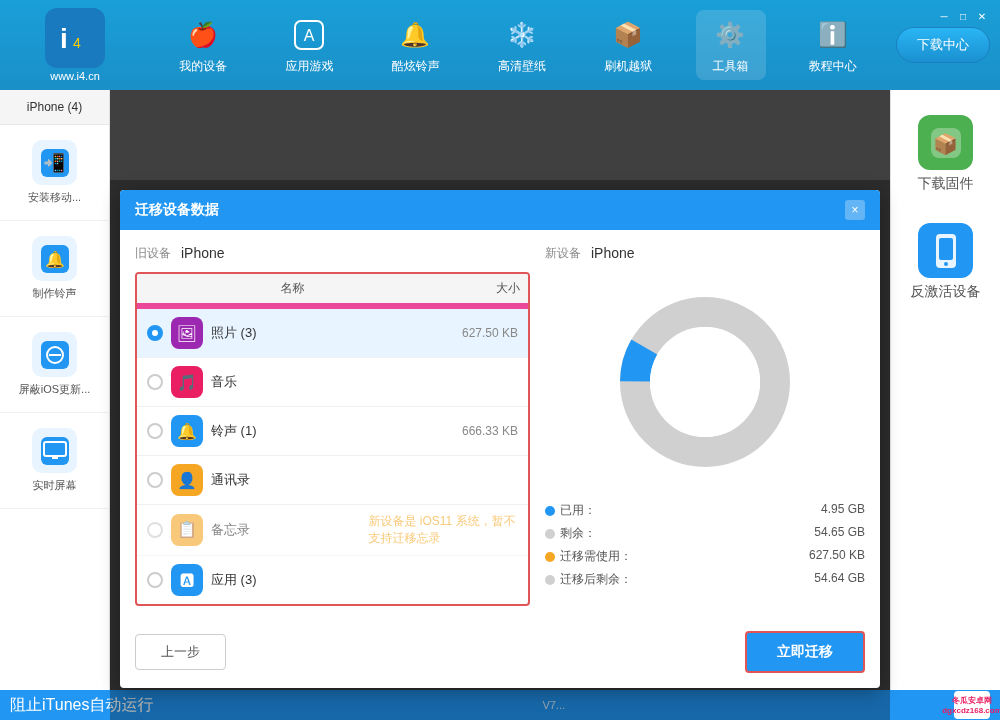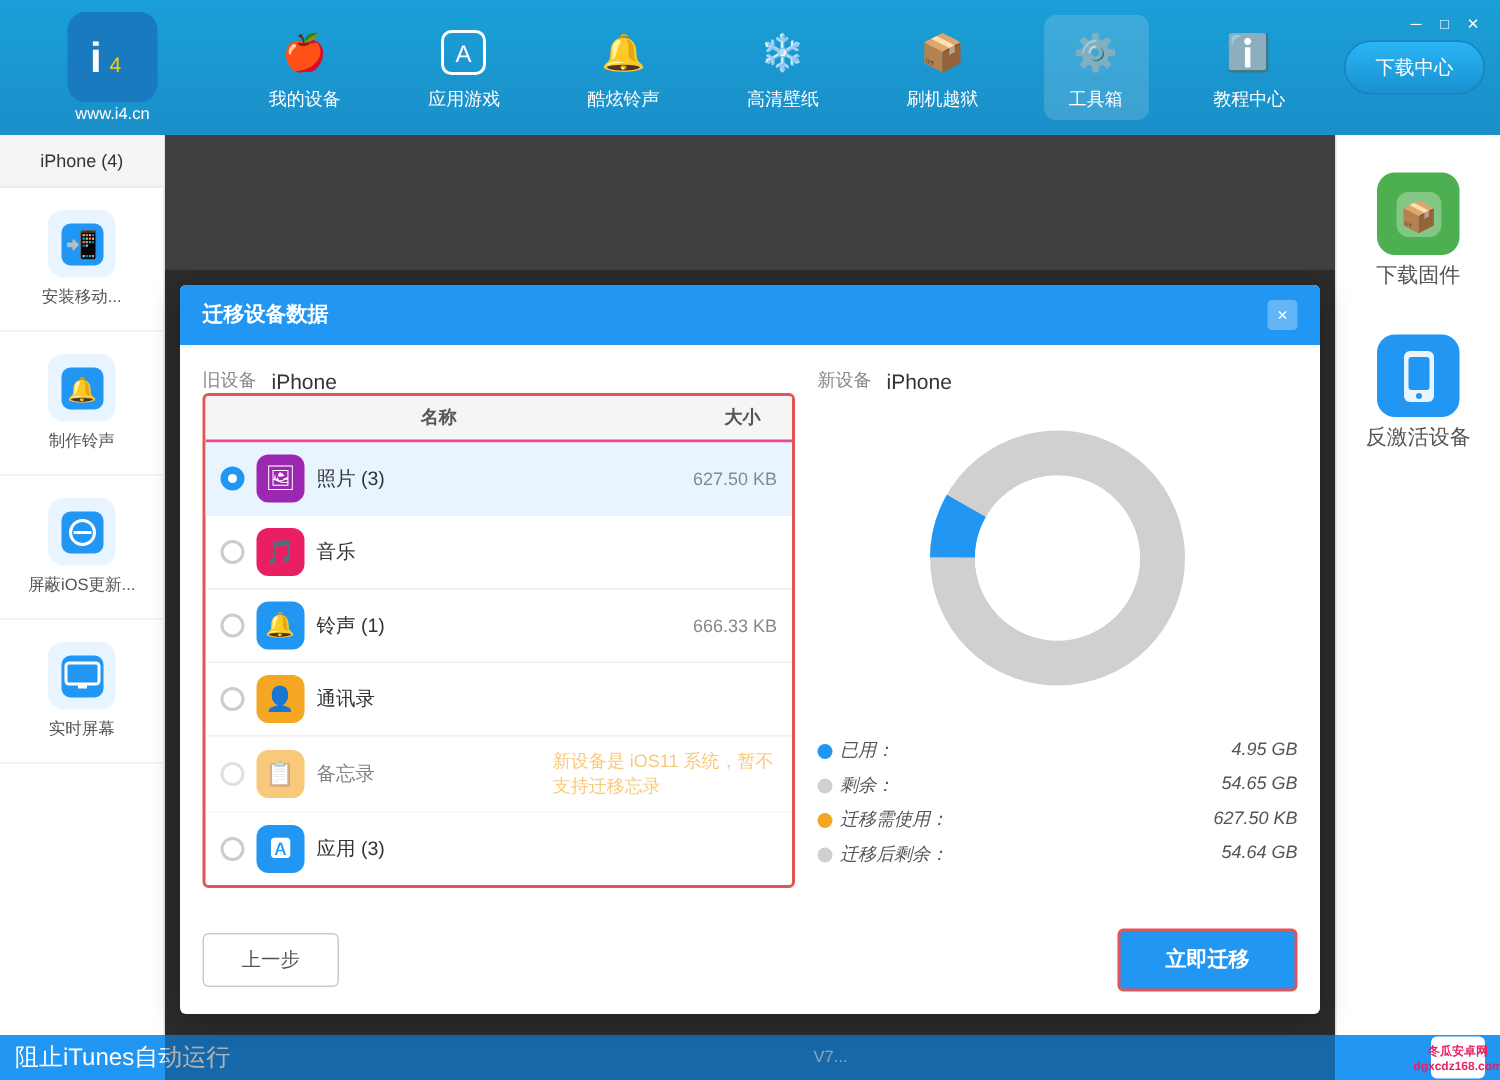--- a/index.html
+++ b/index.html
@@ -237,44 +237,43 @@
       padding: 15px;
       gap: 15px;
     }
 
     
     .left-panel {
       flex: 1;
     }
     .panel-header {
       display: flex;
-      align-items: center;
-      margin-bottom: 0;
+      align-items: flex-start;
+      margin-bottom: 10px;
       gap: 10px;
     }
     .panel-device-label {
       font-size: 12px;
       color: #888;
     }
     .panel-device-name {
       font-size: 14px;
       color: #333;
     }
 
     .file-table {
       border: 2px solid #e05555;
       border-radius: 4px;
       overflow: hidden;
     }
     .file-table-header {
       display: flex;
       background: #f5f5f5;
-      border-bottom: 2px solid #ec4899;
-      padding: 6px 21px;
-      font-weight: bold;
+      border-bottom: 6px solid #ec4899;
+      padding: 6px 8px;
     }
     .col-name {
       flex: 1;
       font-size: 12px;
       color: #555;
       text-align: center;
     }
     .col-size {
       width: 80px;
       font-size: 12px;
@@ -353,21 +352,20 @@
       align-items: center;
     }
     .donut-chart {
       width: 200px;
       height: 200px;
       margin: 10px auto;
     }
     .legend-area {
       width: 100%;
       padding: 10px 0;
-      font-style: italic;
     }
     .legend-row {
       display: flex;
       justify-content: space-between;
       margin-bottom: 6px;
       font-size: 12px;
     }
     .legend-item {
       display: flex;
       align-items: center;

